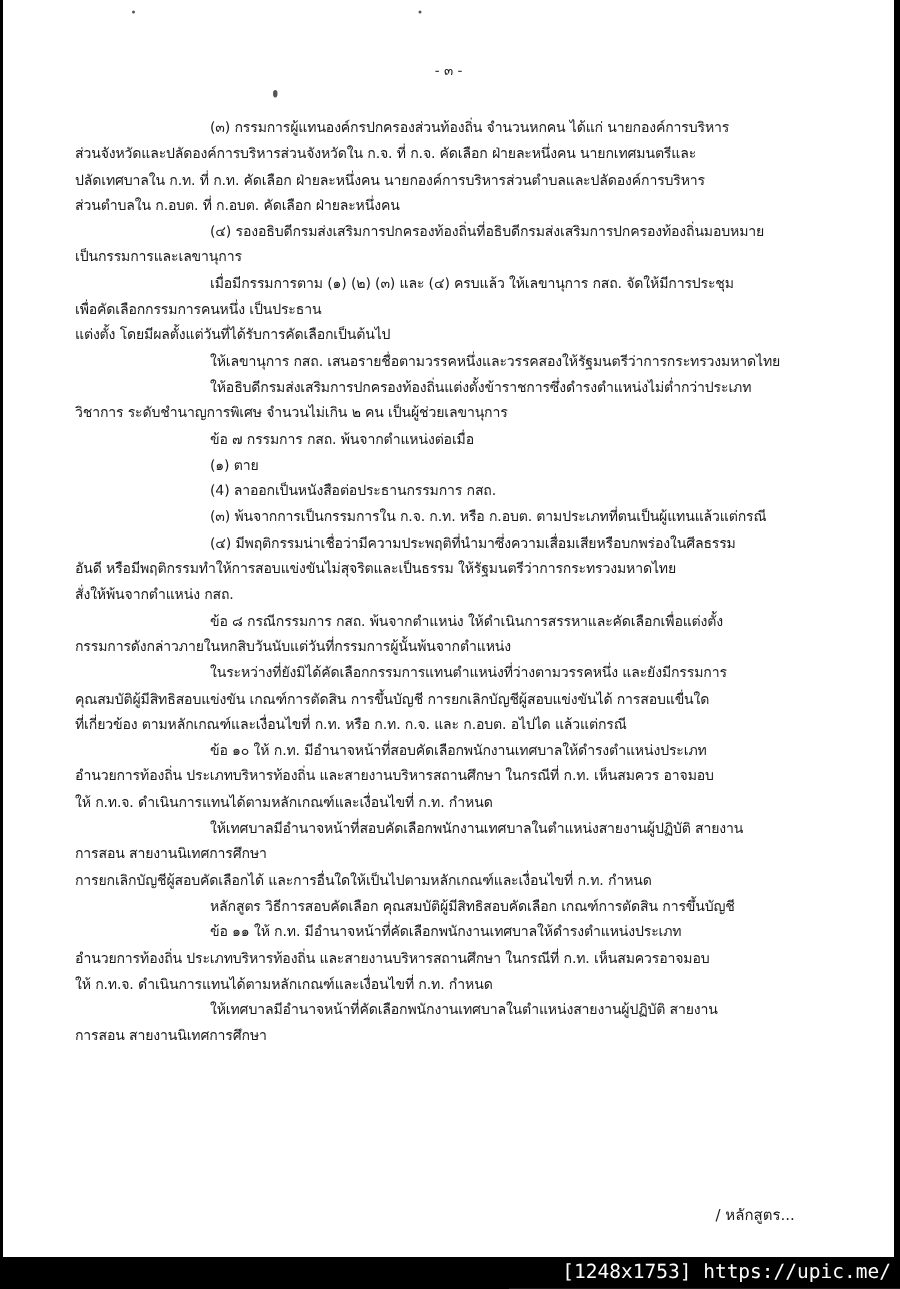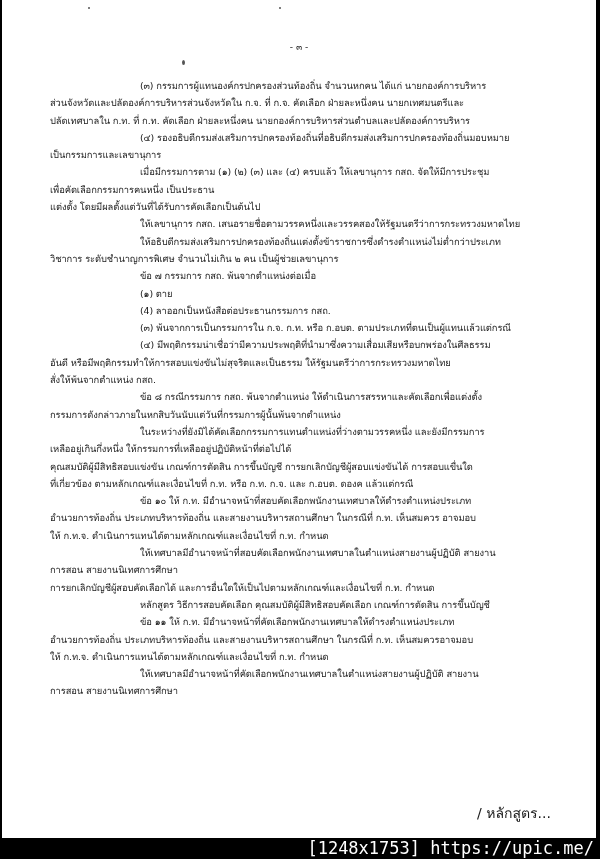--- a/index.html
+++ b/index.html
@@ -44,38 +44,38 @@
     .line {
       white-space: nowrap;
       overflow: hidden;
       height: 17.3px;
     }
     .i1 { padding-left: 90px; }
     .footer-continue {
       position: absolute;
       top: 802px;
       left: 475px;
-      font-size: 14px;
+      font-size: 10px;
       color: #1a1a1a;
     }
     .watermark-bar {
       position: absolute;
       left: 0;
       top: 838px;
       width: 600px;
       height: 21px;
       background: #000000;
     }
     .watermark-text {
       position: absolute;
       right: 6px;
       top: 2px;
       color: #ffffff;
       font-family: "DejaVu Sans Mono", "Liberation Mono", monospace;
-      font-size: 17px;
+      font-size: 13px;
       line-height: 17px;
       letter-spacing: 0px;
     }
     .speck {
       position: absolute;
       background: #555;
       border-radius: 50%;
     }
   </style>
 </head>
@@ -85,41 +85,41 @@
   <div class="speck" style="left:86px;top:7px;width:2px;height:2px;"></div>
   <div class="speck" style="left:277px;top:7px;width:2px;height:2px;"></div>
   <div class="speck" style="left:180px;top:60px;width:3px;height:5px;"></div>
 
   <div class="page-number">- ๓ -</div>
 
   <div class="body-text" id="body-text">
       <div class="line i1">(๓) กรรมการผู้แทนองค์กรปกครองส่วนท้องถิ่น จำนวนหกคน ได้แก่ นายกองค์การบริหาร</div>
       <div class="line">ส่วนจังหวัดและปลัดองค์การบริหารส่วนจังหวัดใน ก.จ. ที่ ก.จ. คัดเลือก ฝ่ายละหนึ่งคน นายกเทศมนตรีและ</div>
       <div class="line">ปลัดเทศบาลใน ก.ท. ที่ ก.ท. คัดเลือก ฝ่ายละหนึ่งคน นายกองค์การบริหารส่วนตำบลและปลัดองค์การบริหาร</div>
+      <div class="line">ส่วนตำบลใน ก.อบต. ที่ ก.อบต. คัดเลือก ฝ่ายละหนึ่งคน</div>
       <div class="line i1">(๔) รองอธิบดีกรมส่งเสริมการปกครองท้องถิ่นที่อธิบดีกรมส่งเสริมการปกครองท้องถิ่นมอบหมาย</div>
       <div class="line">เป็นกรรมการและเลขานุการ</div>
       <div class="line i1">เมื่อมีกรรมการตาม (๑) (๒) (๓) และ (๔) ครบแล้ว ให้เลขานุการ กสถ. จัดให้มีการประชุม</div>
       <div class="line">เพื่อคัดเลือกกรรมการคนหนึ่ง เป็นประธาน</div>
       <div class="line">แต่งตั้ง โดยมีผลตั้งแต่วันที่ได้รับการคัดเลือกเป็นต้นไป</div>
       <div class="line i1">ให้เลขานุการ กสถ. เสนอรายชื่อตามวรรคหนึ่งและวรรคสองให้รัฐมนตรีว่าการกระทรวงมหาดไทย</div>
       <div class="line i1">ให้อธิบดีกรมส่งเสริมการปกครองท้องถิ่นแต่งตั้งข้าราชการซึ่งดำรงตำแหน่งไม่ต่ำกว่าประเภท</div>
       <div class="line">วิชาการ ระดับชำนาญการพิเศษ จำนวนไม่เกิน ๒ คน เป็นผู้ช่วยเลขานุการ</div>
       <div class="line i1">ข้อ ๗ กรรมการ กสถ. พ้นจากตำแหน่งต่อเมื่อ</div>
       <div class="line i1">(๑) ตาย</div>
       <div class="line i1">(4) ลาออกเป็นหนังสือต่อประธานกรรมการ กสถ.</div>
       <div class="line i1">(๓) พ้นจากการเป็นกรรมการใน ก.จ. ก.ท. หรือ ก.อบต. ตามประเภทที่ตนเป็นผู้แทนแล้วแต่กรณี</div>
       <div class="line i1">(๔) มีพฤติกรรมน่าเชื่อว่ามีความประพฤติที่นำมาซึ่งความเสื่อมเสียหรือบกพร่องในศีลธรรม</div>
       <div class="line">อันดี หรือมีพฤติกรรมทำให้การสอบแข่งขันไม่สุจริตและเป็นธรรม ให้รัฐมนตรีว่าการกระทรวงมหาดไทย</div>
       <div class="line">สั่งให้พ้นจากตำแหน่ง กสถ.</div>
       <div class="line i1">ข้อ ๘ กรณีกรรมการ กสถ. พ้นจากตำแหน่ง ให้ดำเนินการสรรหาและคัดเลือกเพื่อแต่งตั้ง</div>
       <div class="line">กรรมการดังกล่าวภายในหกสิบวันนับแต่วันที่กรรมการผู้นั้นพ้นจากตำแหน่ง</div>
       <div class="line i1">ในระหว่างที่ยังมิได้คัดเลือกกรรมการแทนตำแหน่งที่ว่างตามวรรคหนึ่ง และยังมีกรรมการ</div>
-      <div class="line">เหลืออยู่เกินกึ่งหนึ่ง ให้กรรมการที่เหลืออยู่ปฏิบัติหน้าที่ต่อไปได้</div>
       <div class="line">คุณสมบัติผู้มีสิทธิสอบแข่งขัน เกณฑ์การตัดสิน การขึ้นบัญชี การยกเลิกบัญชีผู้สอบแข่งขันได้ การสอบแขื่นใด</div>
-      <div class="line">ที่เกี่ยวข้อง ตามหลักเกณฑ์และเงื่อนไขที่ ก.ท. หรือ ก.ท. ก.จ. และ ก.อบต. ดองค แล้วแต่กรณี</div>
+      <div class="line">ที่เกี่ยวข้อง ตามหลักเกณฑ์และเงื่อนไขที่ ก.ท. หรือ ก.ท. ก.จ. และ ก.อบต. อไปได แล้วแต่กรณี</div>
       <div class="line i1">ข้อ ๑๐ ให้ ก.ท. มีอำนาจหน้าที่สอบคัดเลือกพนักงานเทศบาลให้ดำรงตำแหน่งประเภท</div>
       <div class="line">อำนวยการท้องถิ่น ประเภทบริหารท้องถิ่น และสายงานบริหารสถานศึกษา ในกรณีที่ ก.ท. เห็นสมควร อาจมอบ</div>
       <div class="line">ให้ ก.ท.จ. ดำเนินการแทนได้ตามหลักเกณฑ์และเงื่อนไขที่ ก.ท. กำหนด</div>
       <div class="line i1">ให้เทศบาลมีอำนาจหน้าที่สอบคัดเลือกพนักงานเทศบาลในตำแหน่งสายงานผู้ปฏิบัติ สายงาน</div>
       <div class="line">การสอน สายงานนิเทศการศึกษา</div>
       <div class="line">การยกเลิกบัญชีผู้สอบคัดเลือกได้ และการอื่นใดให้เป็นไปตามหลักเกณฑ์และเงื่อนไขที่ ก.ท. กำหนด</div>
       <div class="line i1">หลักสูตร วิธีการสอบคัดเลือก คุณสมบัติผู้มีสิทธิสอบคัดเลือก เกณฑ์การตัดสิน การขึ้นบัญชี</div>
       <div class="line i1">ข้อ ๑๑ ให้ ก.ท. มีอำนาจหน้าที่คัดเลือกพนักงานเทศบาลให้ดำรงตำแหน่งประเภท</div>
       <div class="line">อำนวยการท้องถิ่น ประเภทบริหารท้องถิ่น และสายงานบริหารสถานศึกษา ในกรณีที่ ก.ท. เห็นสมควรอาจมอบ</div>
       <div class="line">ให้ ก.ท.จ. ดำเนินการแทนได้ตามหลักเกณฑ์และเงื่อนไขที่ ก.ท. กำหนด</div>

